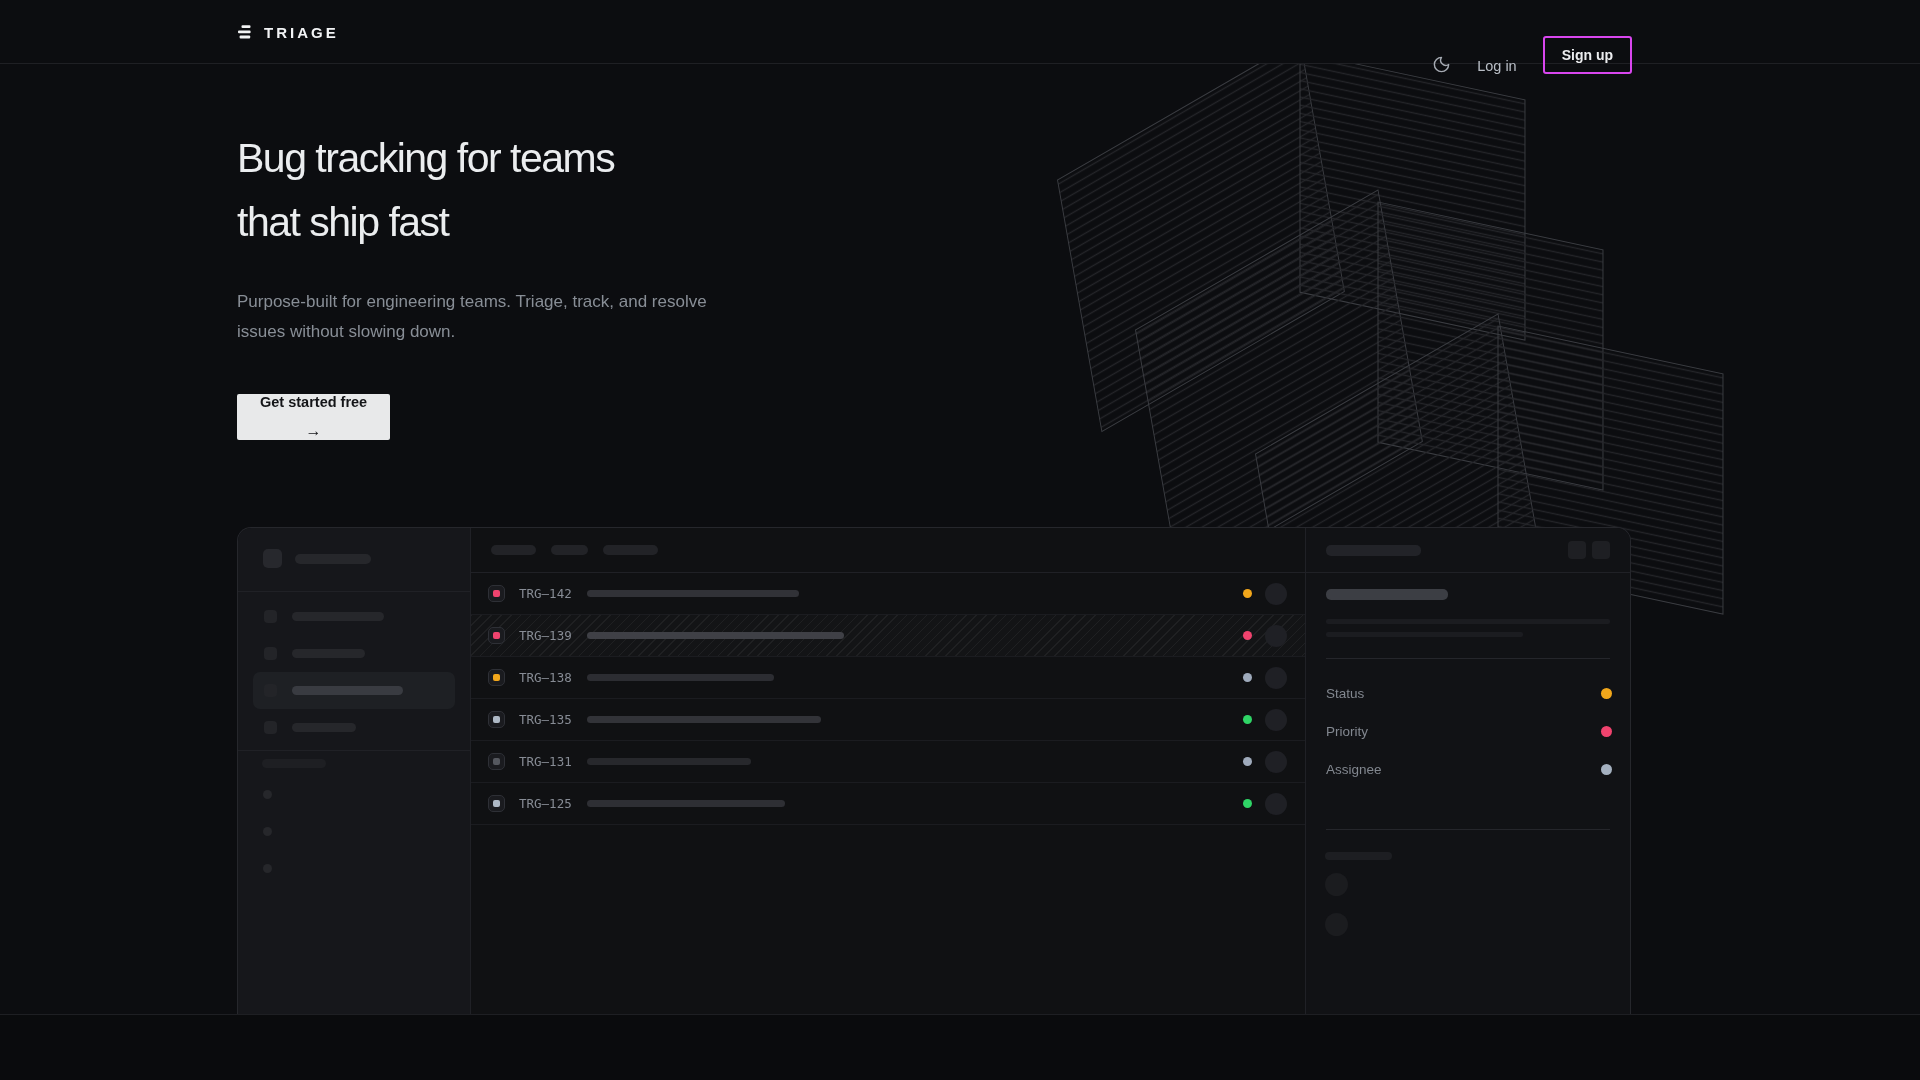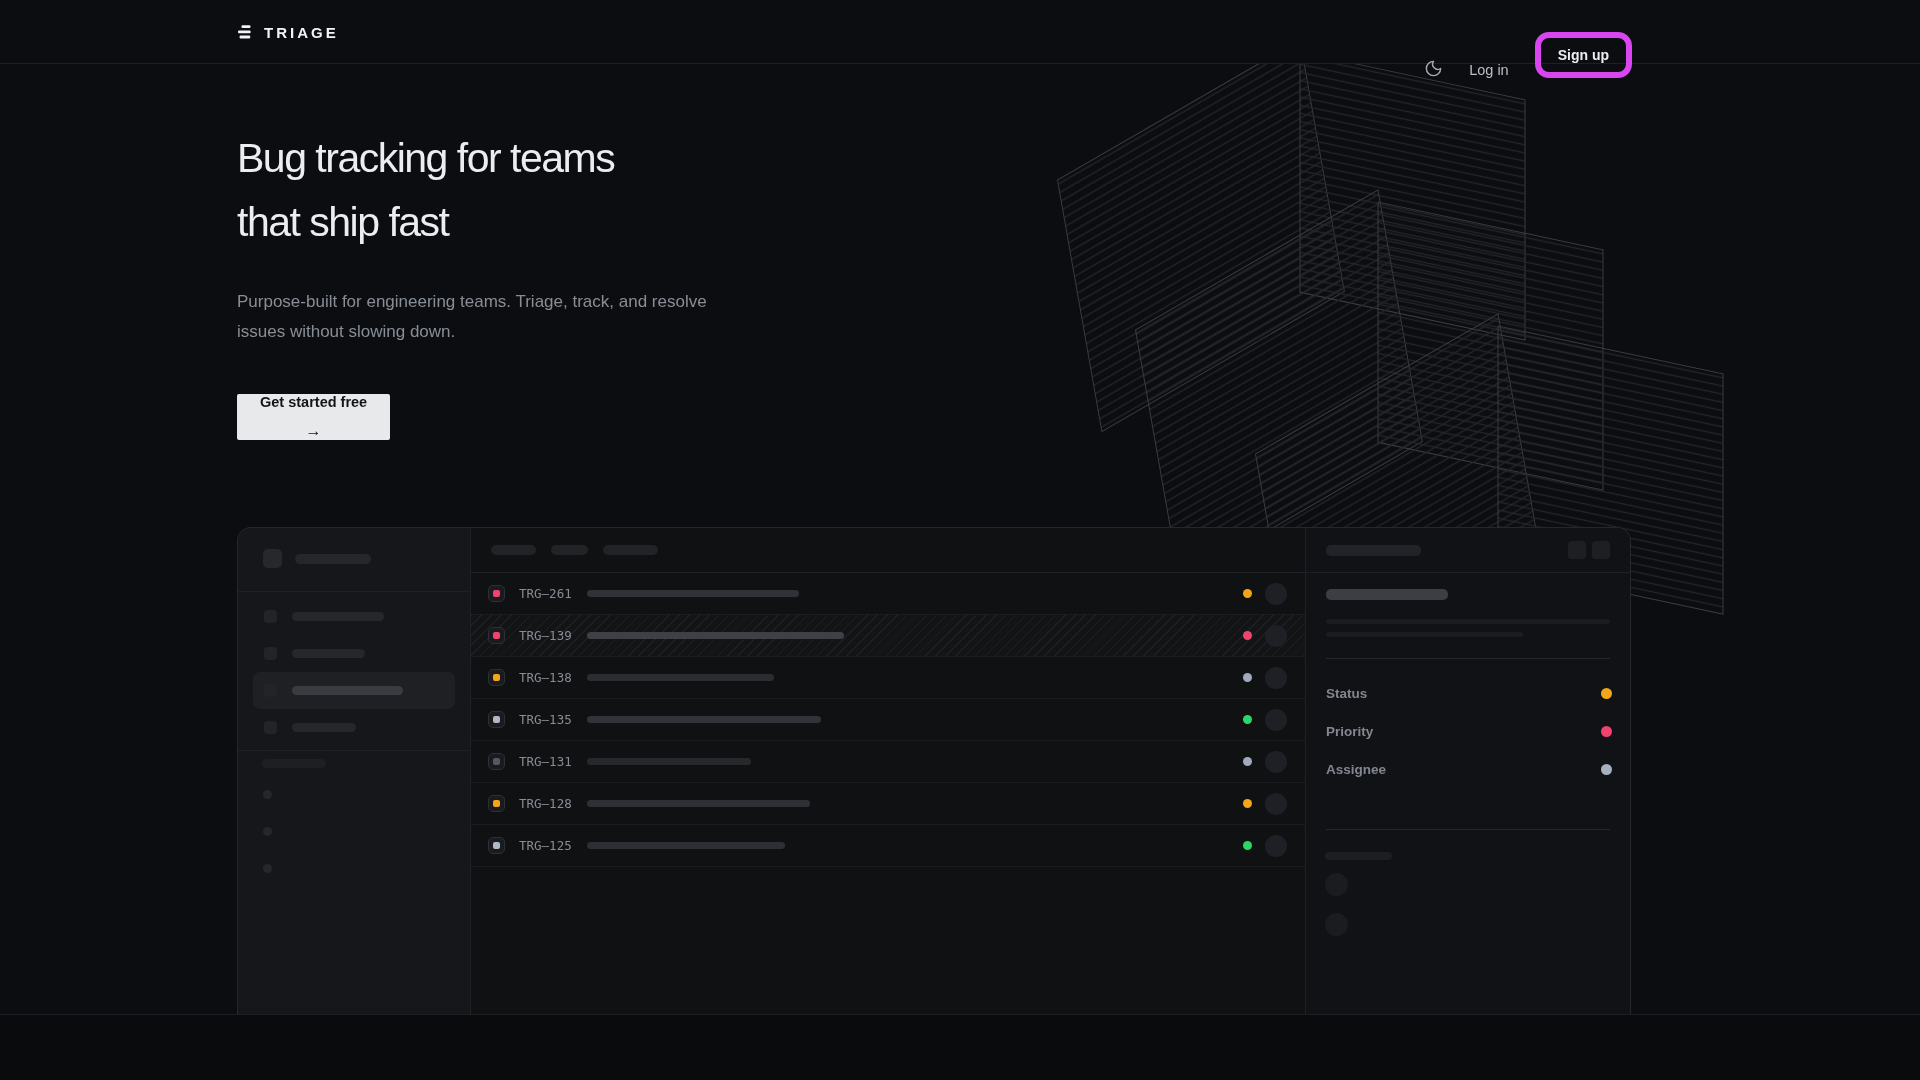--- a/index.html
+++ b/index.html
@@ -10,21 +10,21 @@
   svg.art { position:absolute; left:0; top:0; z-index:0; }
 
   
   .nav { position:absolute; left:0; top:0; width:1920px; height:64px; background:#0c0d10; border-bottom:1px solid #1f2024; z-index:5; }
   .nav-inner { position:absolute; left:237px; width:1395px; height:64px; display:flex; align-items:center; justify-content:space-between; }
   .brand { display:flex; align-items:center; gap:11px; }
   .brand-name { color:#f2f3f5; font-size:15px; font-weight:700; letter-spacing:3px; }
   .nav-right { display:flex; align-items:flex-end; gap:26px; }
   .theme-btn { background:none; border:none; color:#a6abb3; cursor:pointer; display:flex; align-items:center; }
   .login { color:#b9bec6; font-size:14.5px; text-decoration:none; }
-  .signup { background:transparent; border:6px solid #d946ef; color:#ecedef; font-size:14px; font-weight:600; padding:9px 17px; border-radius:14px; cursor:pointer; font-family:inherit;margin-top:46px; }
+  .signup { background:transparent; border:2px solid #d946ef; color:#ecedef; font-size:14px; font-weight:600; padding:9px 17px; border-radius:3px; cursor:pointer; font-family:inherit;margin-top:46px; }
 
   
   .hero { position:absolute; left:237px; top:126px; z-index:2; }
   .hero h1 { color:#ebedef; font-size:41px; line-height:64px; font-weight:500; letter-spacing:-1.5px; }
   .hero p { margin-top:33px; width:470px; color:#888e96; font-size:17px; line-height:30px; font-weight:400; }
   .cta { margin-top:47px; display:inline-flex; align-items:center; gap:12px; background:#e8e9ea; color:#141518; border:none; font-family:inherit; font-size:14.5px; font-weight:700; height:46px; padding:0 23px; border-radius:2px; cursor:pointer;flex-direction:column; }
   .cta .arrow { font-size:16px; font-weight:400; }
 
   
   .mockup { position:absolute; left:237px; top:527px; width:1394px; height:487px; background:#101114; border:1px solid #26272c; border-bottom:none; border-radius:14px 14px 0 0; z-index:2; display:flex; overflow:hidden; }
@@ -58,21 +58,21 @@
   .row-avatar { width:22px; height:22px; border-radius:50%; background:#1f2025; }
 
   .mk-detail { width:325px; height:100%; background:#111215; border-left:1px solid #202126; position:relative; flex:none; }
   .dt-head { height:45px; border-bottom:1px solid #202126; display:flex; align-items:center; padding:0 20px; }
   .dt-head-pill { width:95px; height:11px; background:#222328; border-radius:5px; }
   .dt-head-btns { margin-left:auto; display:flex; gap:6px; }
   .dt-head-btn { width:18px; height:18px; border-radius:4px; background:#1e1f23; }
   .dt-title-pill { position:absolute; left:20px; top:61px; width:122px; height:11px; background:#3c3e44; border-radius:5px; }
   .dt-line { position:absolute; left:20px; height:5px; background:#1b1c20; border-radius:2px; }
   .dt-div { position:absolute; left:20px; right:20px; height:1px; background:#25262b; }
-  .dt-fields { position:absolute; left:20px; right:18px; top:146px;font-weight:bold; }
+  .dt-fields { position:absolute; left:20px; right:18px; top:146px; }
   .dt-field { height:38px; display:flex; align-items:center; }
   .dt-label { color:#82878f; font-size:13.5px; }
   .dt-dot { margin-left:auto; width:11px; height:11px; border-radius:50%; }
   .dt-foot-pill { position:absolute; left:19px; top:324px; width:67px; height:8px; background:#1d1e22; border-radius:4px; }
   .dt-circle { position:absolute; left:19px; width:23px; height:23px; border-radius:50%; background:#1b1c1f; }
 
   
   .footer { position:absolute; left:0; top:1014px; width:1920px; height:66px; background:#0a0b0d; border-top:1px solid #1e1f23; z-index:3; }
 </style>
 </head>
@@ -187,21 +187,21 @@
       <div class="mk-list-head">
         <div class="tab-pill" style="width:45px"></div>
         <div class="tab-pill" style="width:37px"></div>
         <div class="tab-pill" style="width:55px"></div>
       </div>
 
         <div class="issue-row">
           <div class="chip">
             <div class="chip-dot" style="background: rgb(240, 67, 110);"></div>
           </div>
-          <div class="issue-id">TRG–261</div>
+          <div class="issue-id">TRG–142</div>
           <div class="issue-bar" style="background: rgb(49, 50, 55); width: 212px;"></div>
           <div class="row-right">
             <div class="row-dot" style="background: rgb(242, 167, 27);"></div>
             <div class="row-avatar"></div>
           </div>
         </div>
 
         <div class="issue-row hatched">
           <div class="chip">
             <div class="chip-dot" style="background: rgb(240, 67, 110);"></div>
@@ -243,31 +243,20 @@
             <div class="chip-dot" style="background: rgb(85, 88, 95);"></div>
           </div>
           <div class="issue-id">TRG–131</div>
           <div class="issue-bar" style="background: rgb(39, 40, 44); width: 164px;"></div>
           <div class="row-right">
             <div class="row-dot" style="background: rgb(159, 171, 188);"></div>
             <div class="row-avatar"></div>
           </div>
         </div>
 
-        <div class="issue-row">
-          <div class="chip">
-            <div class="chip-dot" style="background: rgb(242, 167, 27);"></div>
-          </div>
-          <div class="issue-id">TRG–128</div>
-          <div class="issue-bar" style="background: rgb(47, 48, 53); width: 223px;"></div>
-          <div class="row-right">
-            <div class="row-dot" style="background: rgb(242, 167, 27);"></div>
-            <div class="row-avatar"></div>
-          </div>
-        </div>
 
         <div class="issue-row">
           <div class="chip">
             <div class="chip-dot" style="background: rgb(174, 185, 198);"></div>
           </div>
           <div class="issue-id">TRG–125</div>
           <div class="issue-bar" style="background: rgb(46, 47, 52); width: 198px;"></div>
           <div class="row-right">
             <div class="row-dot" style="background: rgb(47, 213, 102);"></div>
             <div class="row-avatar"></div>

